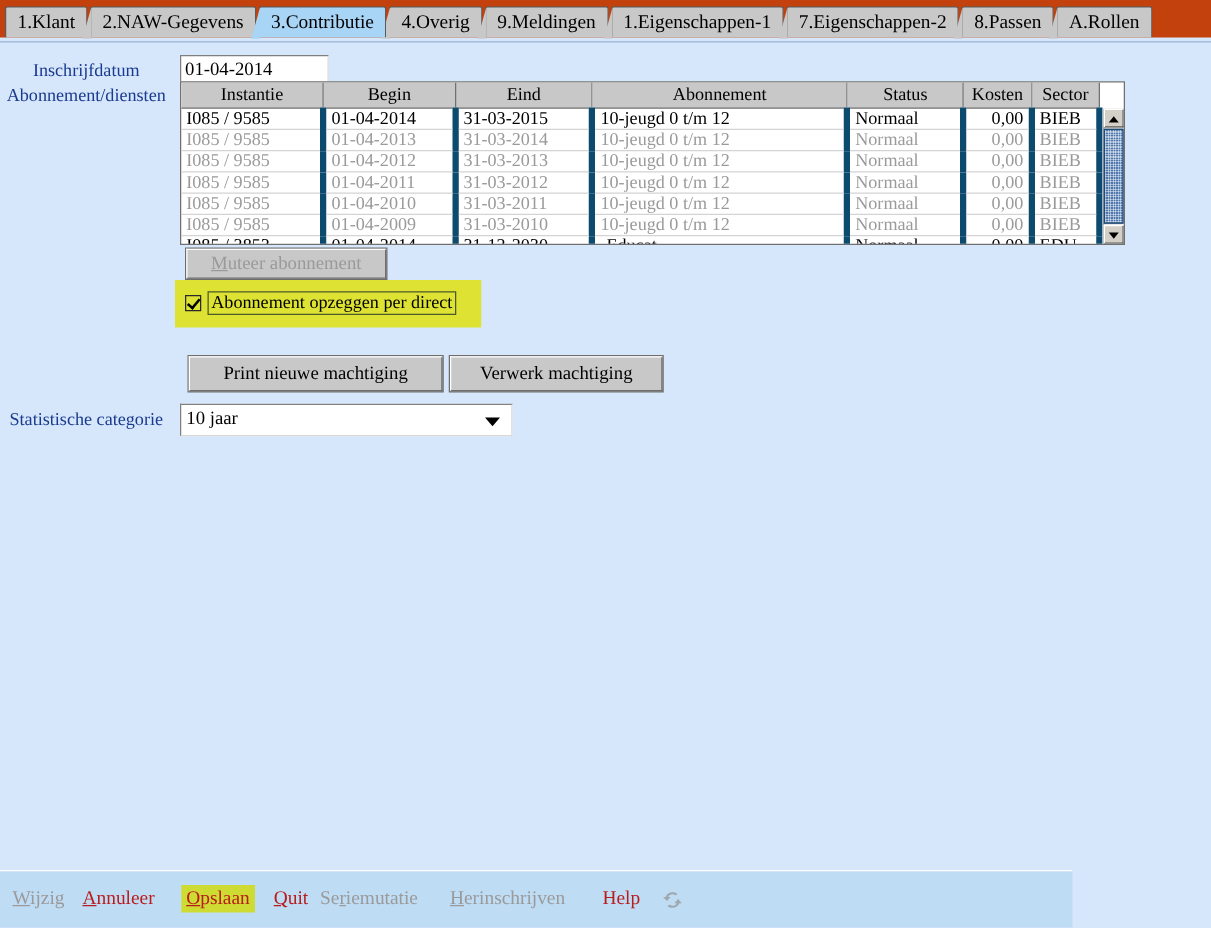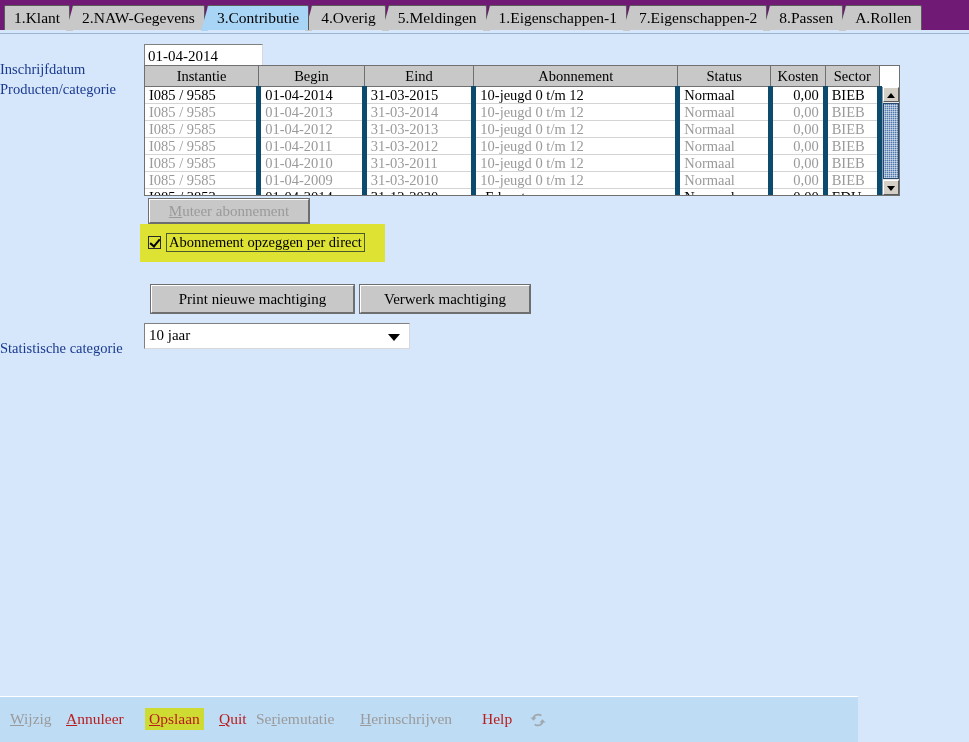--- a/index.html
+++ b/index.html
@@ -19,21 +19,21 @@
     height: 742px;
     background: #d6e7fb;
   }
 
   
   .tabbar {
     position: absolute;
     left: 0; top: 0;
     width: 969px;
     height: 30px;
-    background: #701a75;
+    background: #c2410c;
     box-sizing: border-box;
     display: flex;
     align-items: flex-end;
     padding-left: 4px;
   }
   .tab {
     position: relative;
     height: 25px;
     line-height: 24px;
     background: #c8c8c8;
@@ -78,23 +78,22 @@
     background: #d6e7fb;
     border-top: 1px solid #9ab4d4;
     box-sizing: border-box;
   }
 
   .fieldlabel {
     position: absolute;
     color: #1a3a8f;
     font-size: 14.5px;
     font-family: "Liberation Serif", "DejaVu Serif", serif;
-    text-align: left;
-    white-space: nowrap;
-    margin-top: 12px;
+    text-align: center;
+    white-space: nowrap;
   }
 
   
   .textinput {
     position: absolute;
     background: #ffffff;
     border: 1px solid #808080;
     border-right-color: #d8d8d8;
     border-bottom-color: #d8d8d8;
     box-sizing: border-box;
@@ -308,34 +307,34 @@
 </head>
 <body>
 
 <div id="app">
 
   <div class="tabbar" id="tabbar">
       <div class="tab">1.Klant</div>
       <div class="tab">2.NAW-Gegevens</div>
       <div class="tab active">3.Contributie</div>
       <div class="tab">4.Overig</div>
-      <div class="tab">5.Meldingen</div>
+      <div class="tab">9.Meldingen</div>
       <div class="tab">1.Eigenschappen-1</div>
       <div class="tab">7.Eigenschappen-2</div>
       <div class="tab">8.Passen</div>
       <div class="tab">A.Rollen</div>
     </div>
 
   <div class="content">
 
     <div class="fieldlabel" style="left:0px; top:15px; width:138px;">Inschrijfdatum</div>
 
     <div class="textinput" style="left:144px; top:10px; width:119px; height:22px;">01-04-2014</div>
 
-    <div class="fieldlabel" style="left:0px; top:35px; width:138px;">Producten/categorie</div>
+    <div class="fieldlabel" style="left:0px; top:35px; width:138px;">Abonnement/diensten</div>
 
     <div class="gridwrap">
       <table class="grid" id="grid-table">
         <colgroup>
           <col style="width:111px">
             <col style="width:103px">
             <col style="width:107px">
           <col style="width:199px">
             <col style="width:91px">
             <col style="width:53px">

